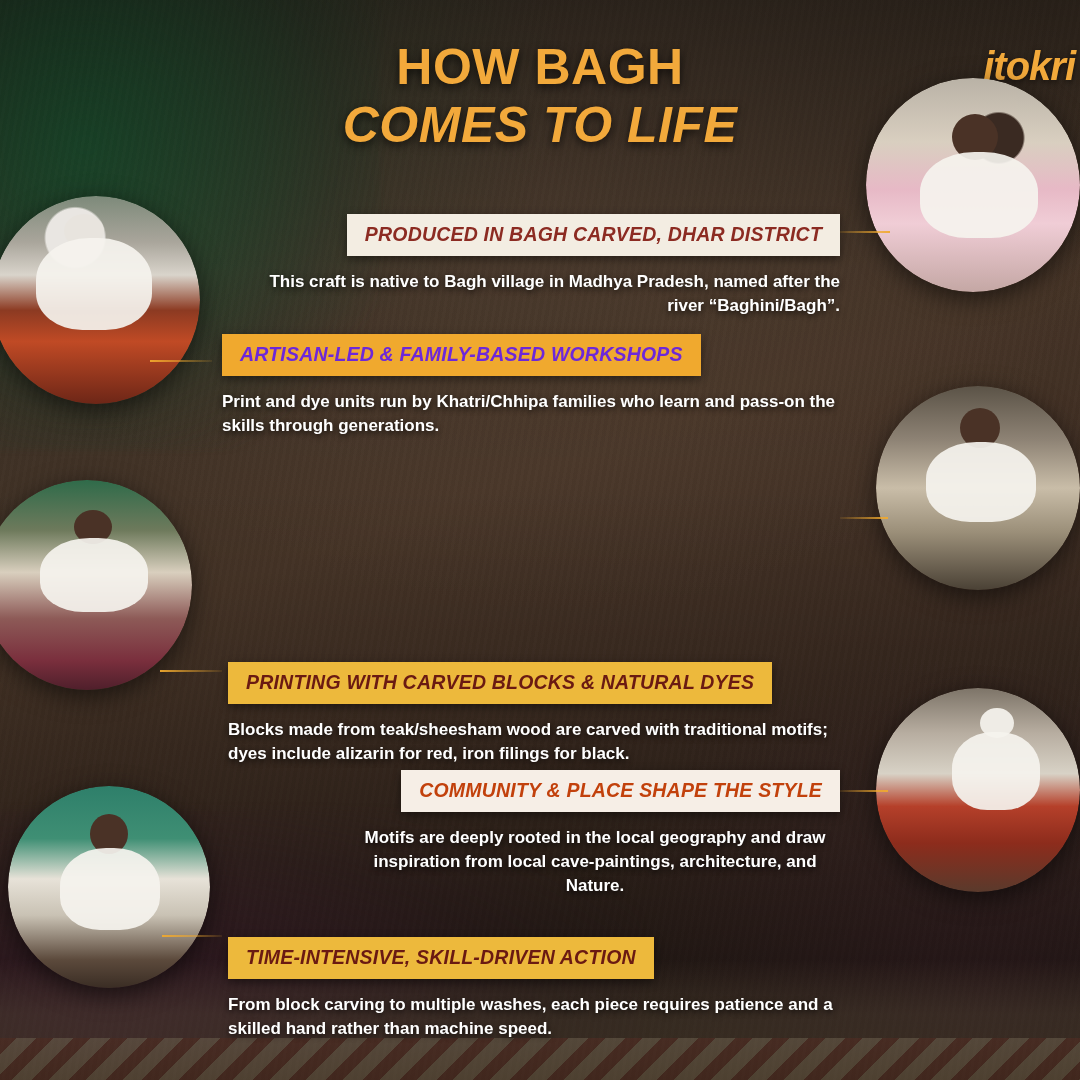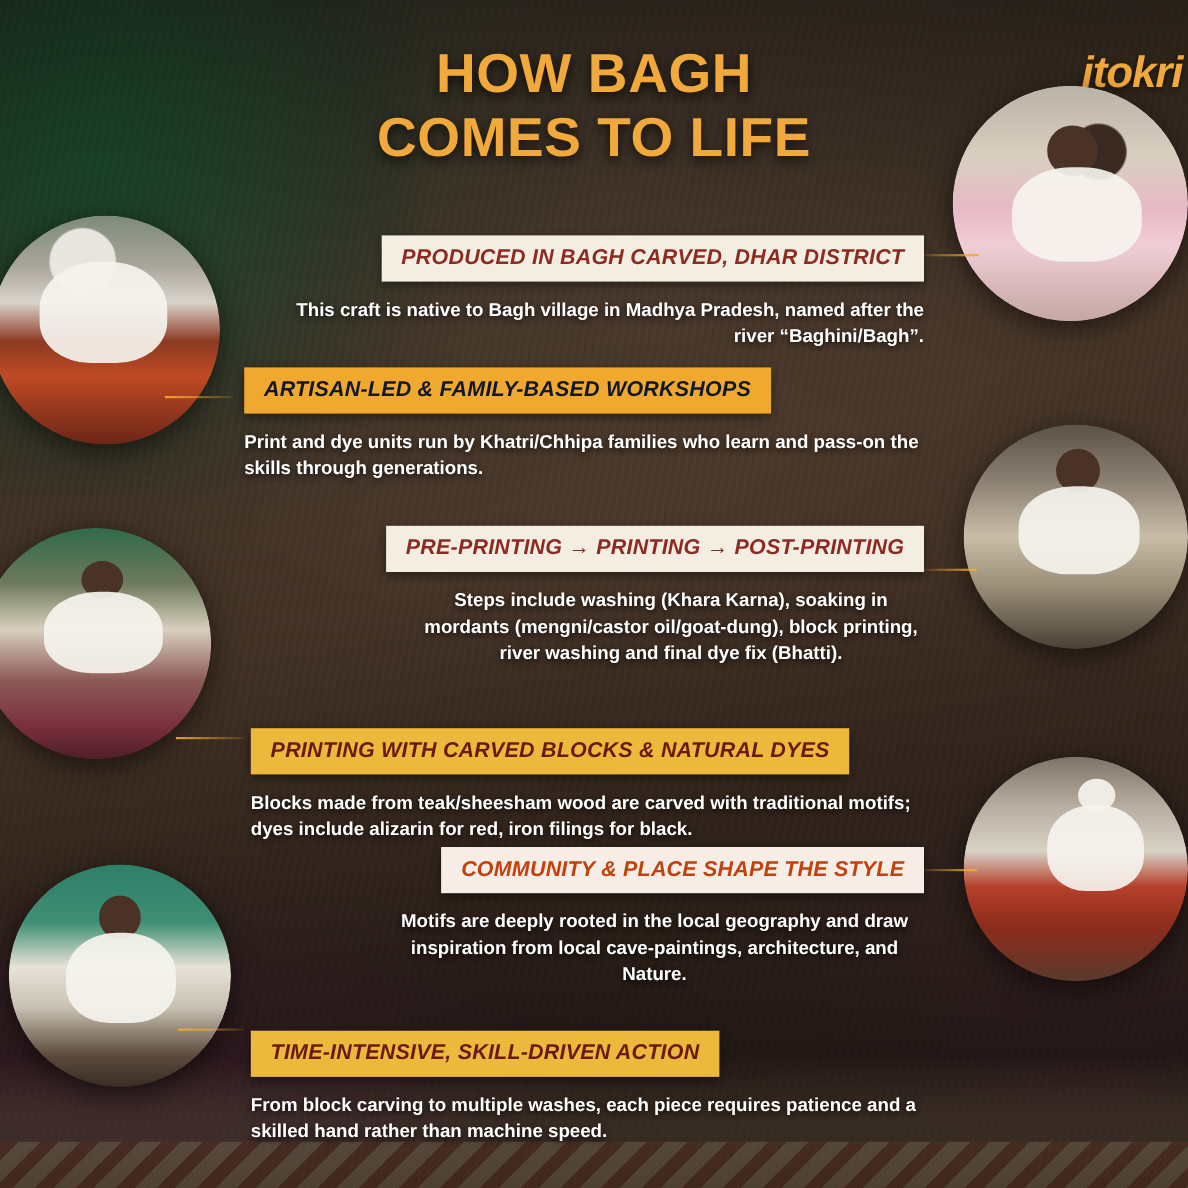--- a/index.html
+++ b/index.html
@@ -66,21 +66,21 @@
     left: 0;
     width: 1080px;
     text-align: center;
     color: #F2A93B;
     font-weight: 800;
     font-size: 50px;
     line-height: 1.16;
     letter-spacing: 0.5px;
     text-shadow: 0 3px 10px rgba(0,0,0,0.7);
   }
-  .title .l2 { display: block; }
+  .title .l2 { display: block; font-style: italic; }
 
   
   .logo {
     position: absolute;
     top: 40px; right: 40px;
     width: 120px; height: 52px;
     display: flex; align-items: center; justify-content: flex-end;
   }
   .logo-text {
     color: #F2A93B;
@@ -97,21 +97,21 @@
     display: inline-block;
     padding: 9px 18px 10px 18px;
     font-size: 19.5px;
     font-weight: 800;
     font-style: italic;
     letter-spacing: 0.2px;
     white-space: nowrap;
     box-shadow: 0 3px 9px rgba(0,0,0,0.45);
   }
   .pill-cream { background: #F3EDE2; color: #8C2B22; }
-  .pill-gold  { background: #F0A92E; color: #0f172a; }
+  .pill-gold  { background: #F0A92E; color: #6d28d9; }
   .pill-amber { background: #EDB93C; color: #6A1A12; margin-top: 32px; }
   .pill-rose  { background: #F6EEE6; color: #c2410c; }
   .body-text {
     color: #FFFFFF;
     font-size: 17px;
     font-weight: 700;
     line-height: 1.42;
     text-shadow: 0 2px 6px rgba(0,0,0,0.75);
     margin-top: 14px;
   }
@@ -270,26 +270,20 @@
 
   <div class="connector left" style="left:150px; top:360px; width:62px;"></div>
   <div class="block" style="left:222px; top:334px; width:620px;">
     <div class="ta-left">
       <span class="pill pill-gold">ARTISAN-LED &amp; FAMILY-BASED WORKSHOPS</span>
     </div>
     <div class="body-text ta-left">Print and dye units run by Khatri/Chhipa families who learn and pass-on the skills through generations.</div>
   </div>
 
   <div class="connector" style="left:840px; top:517px; width:48px;"></div>
-  <div class="block" style="left:240px; top:478px; width:600px;">
-    <div class="ta-right">
-      <span class="pill pill-cream">PRE-PRINTING → PRINTING → POST-PRINTING</span>
-    </div>
-    <div class="body-text ta-center" style="padding-left:140px;">Steps include washing (Khara Karna), soaking in mordants (mengni/castor oil/goat-dung), block printing, river washing and final dye fix (Bhatti).</div>
-  </div>
 
   <div class="connector left" style="left:160px; top:670px; width:62px;"></div>
   <div class="block" style="left:228px; top:630px; width:620px;">
     <div class="ta-left">
       <span class="pill pill-amber">PRINTING WITH CARVED BLOCKS &amp; NATURAL DYES</span>
     </div>
     <div class="body-text ta-left">Blocks made from teak/sheesham wood are carved with traditional motifs; dyes include alizarin for red, iron filings for black.</div>
   </div>
 
   <div class="connector" style="left:838px; top:790px; width:50px;"></div>

